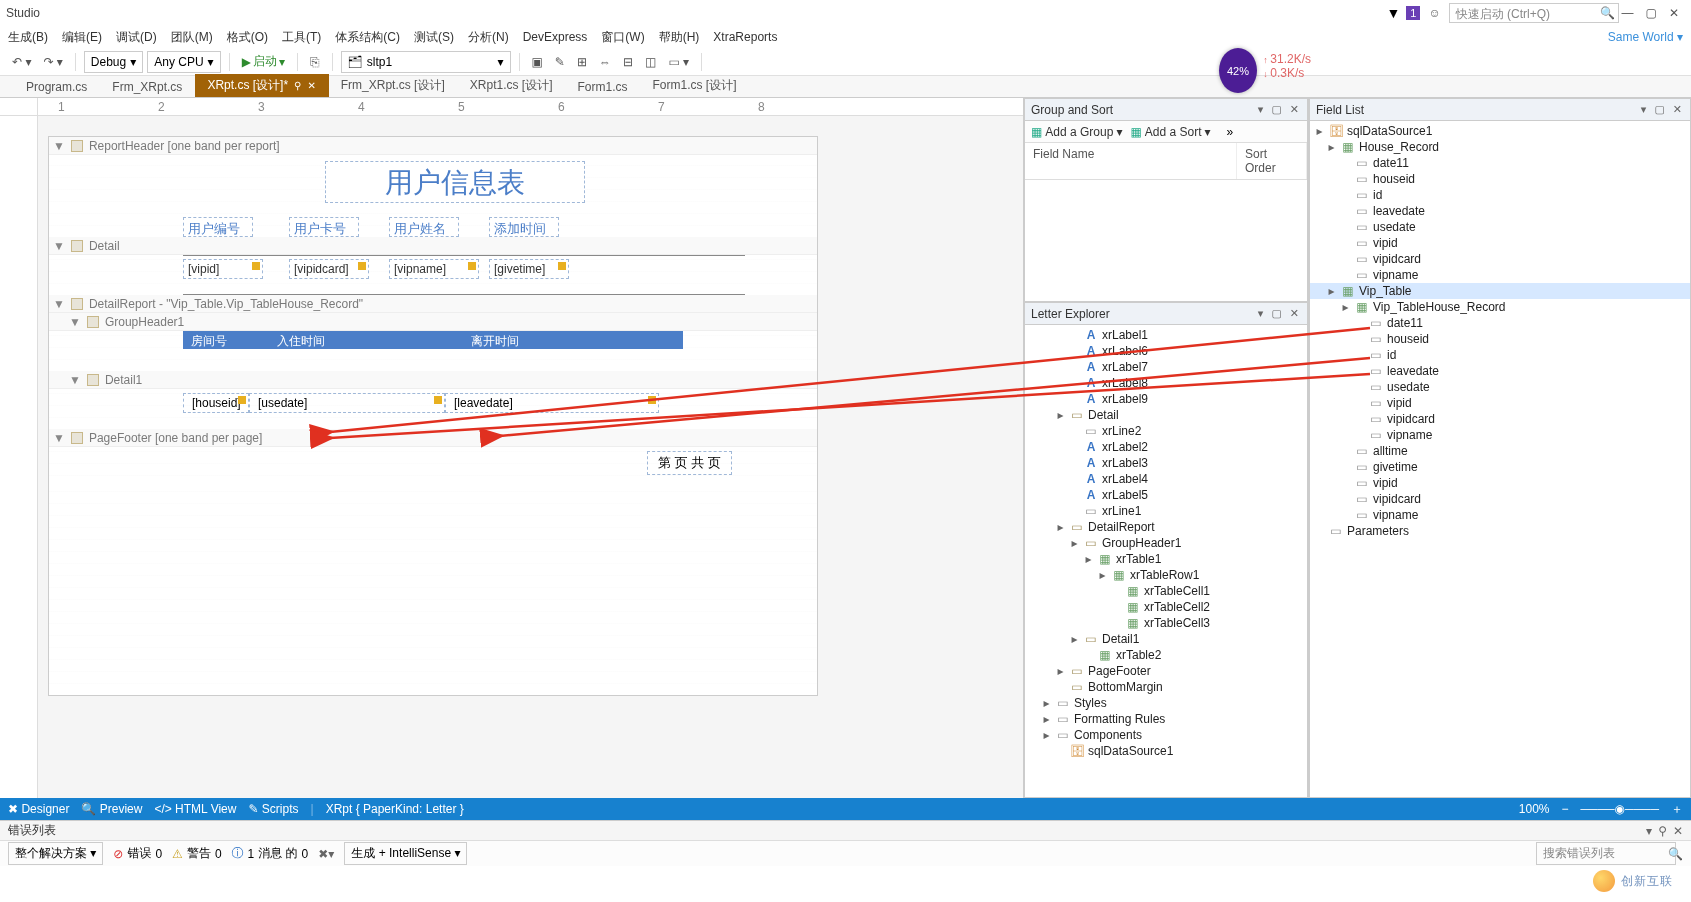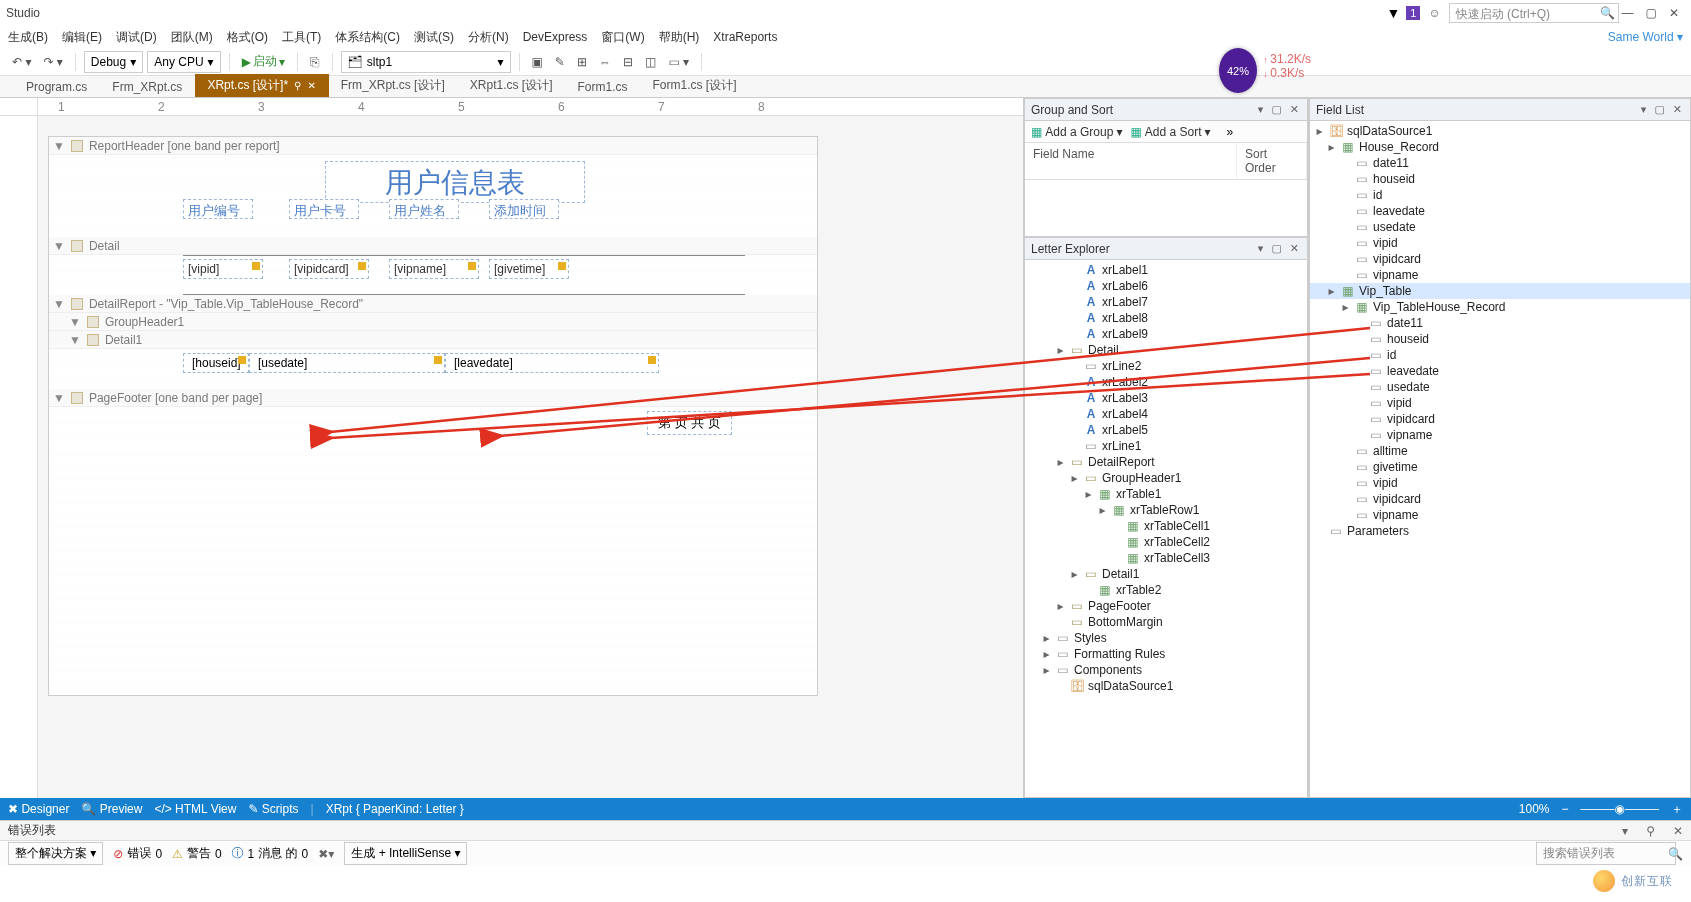--- a/index.html
+++ b/index.html
@@ -53,21 +53,21 @@
 .paper { width: 770px; min-height: 560px; background: #fff; border: 1px solid #ccc; display: flex; flex-direction: column; }
 
 .band-hdr { height: 18px; display: flex; align-items: center; gap: 6px; padding-left: 4px; background: #f9f9f9; color: #7a7a7a; font-family: Consolas, monospace; font-size: 11px; border-bottom: 1px solid #eee; }
 .band-hdr .tri { color: #888; }
 .band-icon { width: 12px; height: 12px; background: #e8e4d8; border: 1px solid #c8b88a; display:inline-block; }
 .band-body { min-height: 40px; position: relative; background: repeating-linear-gradient(0deg, #fff, #fff 11px, #fafafa 12px); }
 
 
 .xrlabel { position: absolute; border: 1px dashed #a0b8d8; padding: 2px 4px; font-size: 12px; background: #fff; }
 .header-title { left: 276px; top: 6px; width: 260px; height: 42px; font-size: 28px; color: #4b7ec8; text-align: center; font-family: "Microsoft YaHei"; }
-.col-lbl { top: 44px; height: 20px; color: #4b7ec8; font-size: 13px; }
+.col-lbl { top: 62px; height: 20px; color: #4b7ec8; font-size: 13px; }
 .fld { top: 4px; height: 20px; color: #333; }
 .tag { position: absolute; right: 2px; top: 2px; width: 8px; height: 8px; background: #e8b020; }
 .fld .tag { }
 
 .gh-table { position: absolute; left: 134px; top: 0; right: 134px; height: 18px; background: #4b7ec8; color: #fff; display: flex; }
 .gh-table span { padding: 2px 8px; flex: 0 0 auto; }
 
 .d1-table { position: absolute; left: 134px; top: 4px; right: 134px; height: 20px; display: flex; }
 .d1-table .cell { border: 1px dashed #a0b8d8; padding: 2px 8px; position: relative; display: inline-block; }
 
@@ -96,21 +96,21 @@
 .tree .ic.a { color: #3a76c6; font-weight: bold; }
 .tree .ic.t { color: #6aa068; }
 .tree .ic.d { color: #9c8a55; }
 .tree .ic.l { color: #888; }
 .tree .ic.db { color: #d08830; }
 .ind1 { padding-left: 16px; } .ind2 { padding-left: 30px; } .ind3 { padding-left: 44px; } .ind4 { padding-left: 58px; } .ind5 { padding-left: 72px; } .ind6 { padding-left: 86px; }
 
 
 .bottom-tabs { height: 22px; background: #1781cf; color: #fff; display: flex; align-items: center; padding: 0 8px; gap: 12px; font-size: 12px; }
 .bottom-tabs .spacer { flex: 1; }
-.err-bar { height: 20px; display: flex; align-items: center; padding: 0 8px; color: #333; border-top: 1px solid #ccc; background: #f5f5f5; gap: 12px; }
+.err-bar { height: 20px; display: flex; align-items: center; padding: 0 8px; color: #333; border-top: 1px solid #ccc; background: #f5f5f5; }
 .status-bar { height: 26px; display: flex; align-items: center; padding: 0 8px; gap: 10px; background: #fcfcfc; border-top: 1px solid #ddd; }
 .status-bar .combo { border: 1px solid #ccc; padding: 2px 6px; }
 .status-bar .chip { display: inline-flex; align-items: center; gap: 4px; }
 .status-bar .err-ic { color: #d33; } .status-bar .warn-ic { color: #c8a020; } .status-bar .info-ic { color: #2a70c4; }
 .status-bar .spacer { flex: 1; }
 .status-bar .search { border: 1px solid #ccc; padding: 2px 6px; width: 140px; color: #888; }
 
 
 .watermark { position: absolute; right: 18px; bottom: 10px; opacity: .85; display: flex; align-items: center; gap: 6px; color: #5b80b3; font-size: 13px; letter-spacing: 1px; }
 .watermark .wmicon { width: 22px; height: 22px; border-radius: 50%; background: radial-gradient(circle at 35% 35%, #ffd050, #f28a1e); display: inline-block; }
@@ -238,20 +238,27 @@
           <div class="band-hdr">
               <span class="tri">▼</span>
               <span class="band-icon"></span>
               <span>DetailReport - "Vip_Table.Vip_TableHouse_Record"</span>
             </div>
           <div class="band-hdr" style="padding-left:20px">
               <span class="tri">▼</span>
               <span class="band-icon"></span>
               <span>GroupHeader1</span>
             </div>
+          <div class="band-body" style="height:20px">
+            <div class="gh-table">
+              <span style="width:86px">房间号</span>
+              <span style="width:194px">入住时间</span>
+              <span style="width:200px">离开时间</span>
+            </div>
+          </div>
 
           <div class="band-hdr" style="padding-left:20px">
               <span class="tri">▼</span>
               <span class="band-icon"></span>
               <span>Detail1</span>
             </div>
           <div class="band-body" style="height:30px">
             <div class="d1-table">
               <span class="cell" style="width:66px"><span>[houseid]</span><span class="tag"></span></span>
               <span class="cell" style="width:196px"><span>[usedate]</span><span class="tag"></span></span>
@@ -268,21 +275,21 @@
             <div class="pf-lbl">第 页 共 页</div>
           </div>
 
           <div class="band-body" style="flex:1;min-height:120px"></div>
         </div>
       </div>
     </div>
   </div>
 
   <div class="middle-col">
-    <div class="panel" style="height:139px">
+    <div class="panel" style="height:204px">
       <div class="panel-hdr">
           <span>Group and Sort</span>
           <span class="spacer"></span>
           <span class="pbtn">▾</span>
           <span class="pbtn">▢</span>
           <span class="pbtn">✕</span>
         </div>
       <div class="panel-tools">
         <span class="tbtn"><span style="color:#2a8">▦</span><span>Add a Group</span> ▾</span>
         <span class="tbtn"><span style="color:#2a8">▦</span><span>Add a Sort</span> ▾</span>

